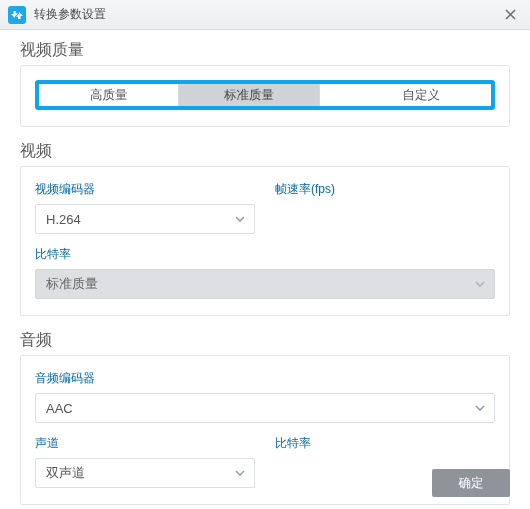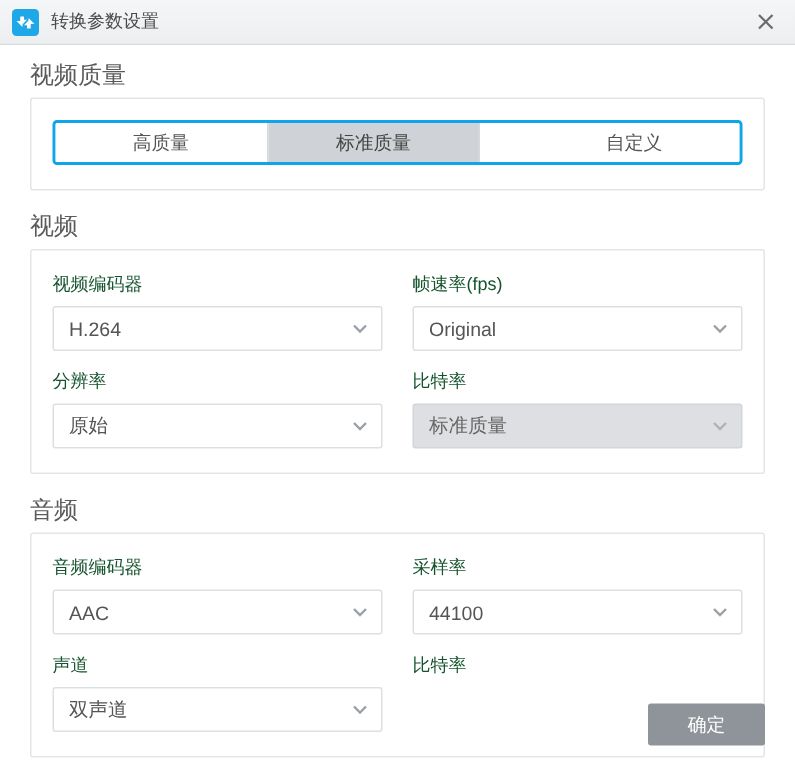--- a/index.html
+++ b/index.html
@@ -48,21 +48,21 @@
   color: #5a5a5a;
   padding-bottom: 4px;
 }
 .section-box {
   border: 1px solid #e3e5e8;
   border-radius: 2px;
   padding: 14px 14px 16px 14px;
 }
 .seg {
   display: flex;
-  border: 2px solid #0ea5e9;
+  border: 4px solid #0ea5e9;
   border-radius: 3px;
   overflow: hidden;
   height: 30px;
 }
 .seg .opt {
   flex: 1;
   display: flex;
   align-items: center;
   justify-content: center;
   font-size: 12.5px;
@@ -77,21 +77,21 @@
   color: #444;
 }
 .row {
   display: flex;
   gap: 20px;
 }
 .row + .row { margin-top: 12px; }
 .field { flex: 1; }
 .field-label {
   font-size: 12px;
-  color: #14532d;
+  color: #0369a1;
   margin-bottom: 6px;
 }
 .select {
   position: relative;
   height: 30px;
   border: 1px solid #dcdfe3;
   border-radius: 2px;
   background: #fff;
   display: flex;
   align-items: center;
@@ -172,38 +172,23 @@
           <div class="field-label">视频编码器</div>
           <div class="select">
             <span>H.264</span>
             <span class="chev"><svg viewBox="0 0 12 12">
                   <path d="M2 4 L6 8 L10 4"></path>
                 </svg></span>
           </div>
         </div>
         <div class="field">
           <div class="field-label">帧速率(fps)</div>
-          <div class="select">
-            <span>Original</span>
-            <span class="chev"><svg viewBox="0 0 12 12">
-                  <path d="M2 4 L6 8 L10 4"></path>
-                </svg></span>
-          </div>
-        </div>
-      </div>
-      <div class="row">
-        <div class="field">
-          <div class="field-label">分辨率</div>
-          <div class="select">
-            <span>原始</span>
-            <span class="chev"><svg viewBox="0 0 12 12">
-                  <path d="M2 4 L6 8 L10 4"></path>
-                </svg></span>
-          </div>
-        </div>
+        </div>
+      </div>
+      <div class="row">
         <div class="field">
           <div class="field-label">比特率</div>
           <div class="select disabled">
             <span>标准质量</span>
             <span class="chev"><svg viewBox="0 0 12 12">
                   <path d="M2 4 L6 8 L10 4"></path>
                 </svg></span>
           </div>
         </div>
       </div>
@@ -216,29 +201,20 @@
       <div class="row">
         <div class="field">
           <div class="field-label">音频编码器</div>
           <div class="select">
             <span>AAC</span>
             <span class="chev"><svg viewBox="0 0 12 12">
                   <path d="M2 4 L6 8 L10 4"></path>
                 </svg></span>
           </div>
         </div>
-        <div class="field">
-          <div class="field-label">采样率</div>
-          <div class="select">
-            <span>44100</span>
-            <span class="chev"><svg viewBox="0 0 12 12">
-                  <path d="M2 4 L6 8 L10 4"></path>
-                </svg></span>
-          </div>
-        </div>
       </div>
       <div class="row">
         <div class="field">
           <div class="field-label">声道</div>
           <div class="select">
             <span>双声道</span>
             <span class="chev"><svg viewBox="0 0 12 12">
                   <path d="M2 4 L6 8 L10 4"></path>
                 </svg></span>
           </div>

